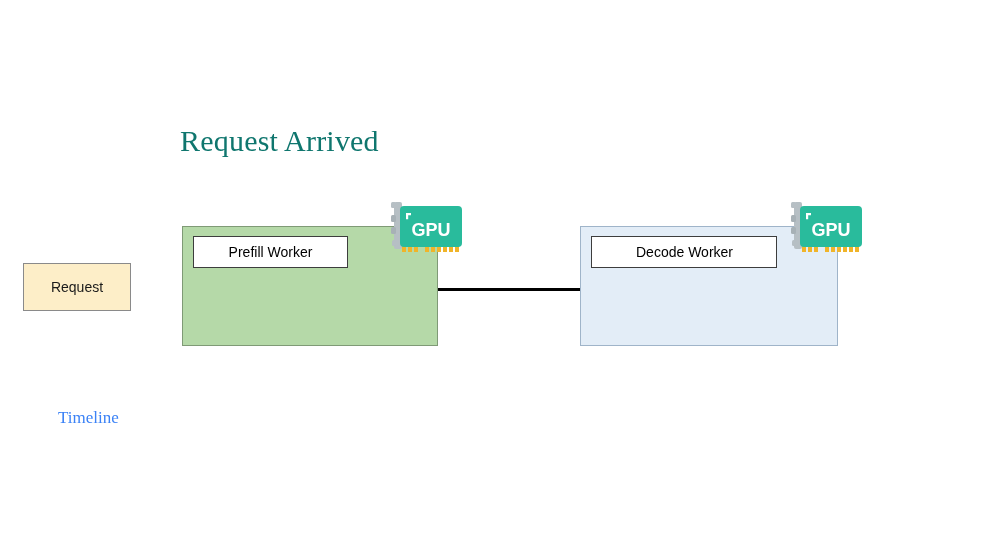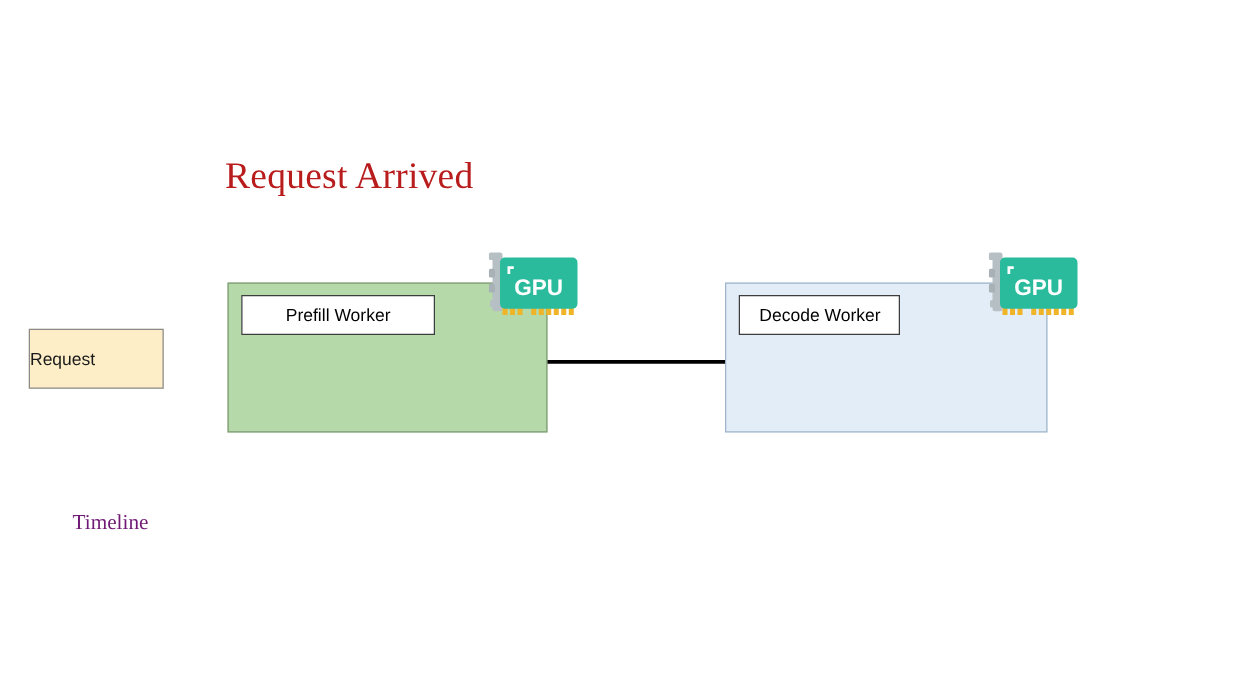--- a/index.html
+++ b/index.html
@@ -35,50 +35,50 @@
     letter-spacing: 0.1px;
     white-space: nowrap;
   }
 
   
   .slide-title {
     position: absolute;
     left: 180px;
     top: 124px;
     font-size: 30px;
-    color: #b91c1c;
+    color: #0f766e;
     font-family: "Liberation Serif", serif;
     letter-spacing: 0.2px;
     white-space: nowrap;
   }
 
   
   .timeline-label {
     position: absolute;
     left: 58px;
     top: 408px;
     font-size: 17px;
-    color: #701a75;
+    color: #3b82f6;
     font-family: "Liberation Serif", serif;
     white-space: nowrap;
   }
 
   
   .request-box {
     position: absolute;
     left: 23px;
     top: 263px;
     width: 108px;
     height: 48px;
     background: #fdeec8;
     border: 1px solid #8a8a8a;
     box-sizing: border-box;
     display: flex;
     align-items: center;
-    justify-content: flex-start;
+    justify-content: center;
   }
   .request-box .txt {
     font-size: 14px;
     color: #1a1a1a;
     font-family: "Liberation Sans", sans-serif;
   }
 
   
   .worker {
     position: absolute;
@@ -108,21 +108,21 @@
     height: 32px;
     background: #ffffff;
     border: 1px solid #3d3d3d;
     box-sizing: border-box;
     display: flex;
     align-items: center;
     justify-content: center;
     padding: 0 14px;
   }
   .worker.prefill .worker-label { width: 155px; }
-  .worker.decode  .worker-label { width: 129px; padding-left: 15px; }
+  .worker.decode  .worker-label { width: 186px; padding-left: 15px; }
   .worker-label .txt {
     font-size: 14px;
     color: #000000;
     font-family: "Liberation Sans", sans-serif;
     white-space: nowrap;
   }
 
   
   .connector {
     position: absolute;

